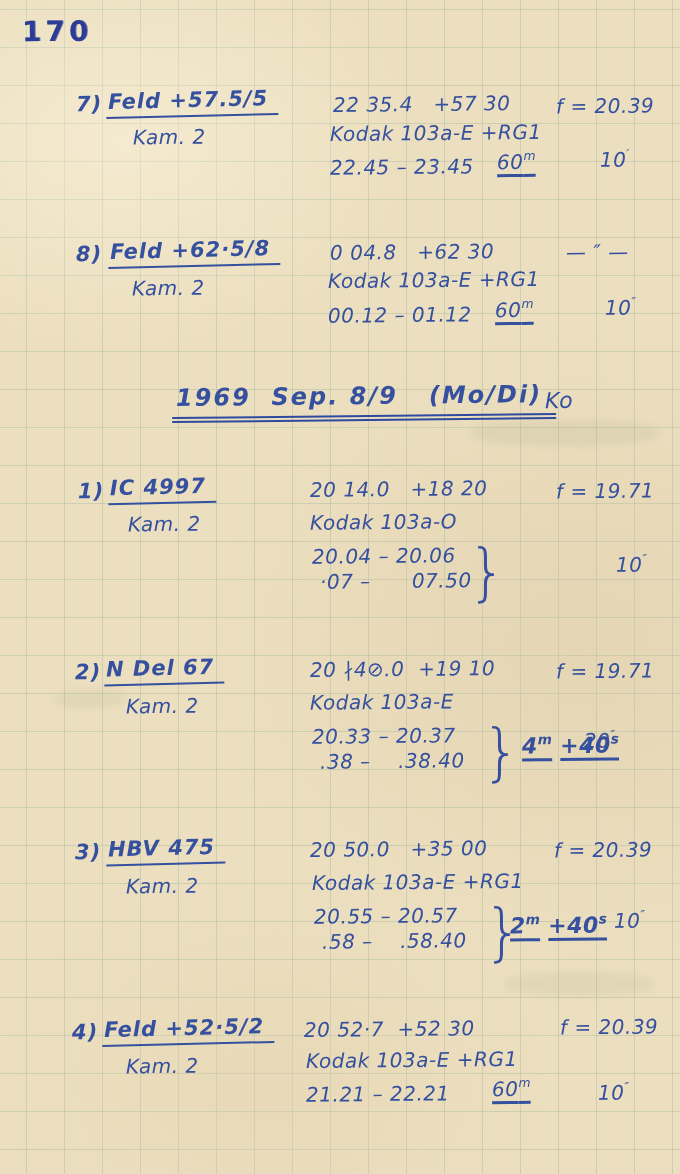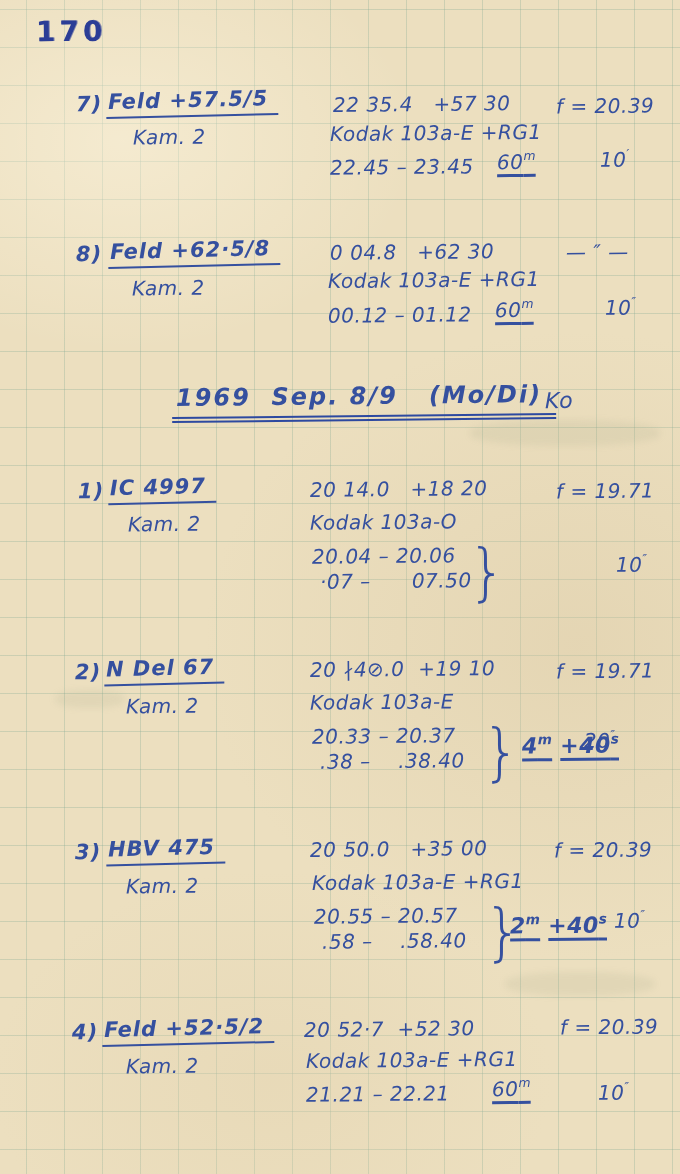--- a/index.html
+++ b/index.html
@@ -30,21 +30,21 @@
     transform:rotate(-.6deg);
   }
   .title{font-size:21px;font-weight:bold;letter-spacing:1px;}
   .obj{
     border-bottom:2.5px solid #35509f;
     padding:0 10px 3px 2px;
     display:inline-block;
     transform:rotate(-.8deg);
   }
   .stamp{
-    position:absolute;left:36px;top:16px;
+    position:absolute;left:22px;top:16px;
     font-style:normal;
     font-weight:bold;font-size:28px;letter-spacing:4px;
     color:#2b3d96;
     text-shadow:1px 0 0 rgba(43,61,150,.55);
   }
   .heading{
     font-size:24px;font-weight:bold;letter-spacing:2px;
     border-bottom:6px double #2d49a0;
     padding:0 14px 4px 4px;
   }

